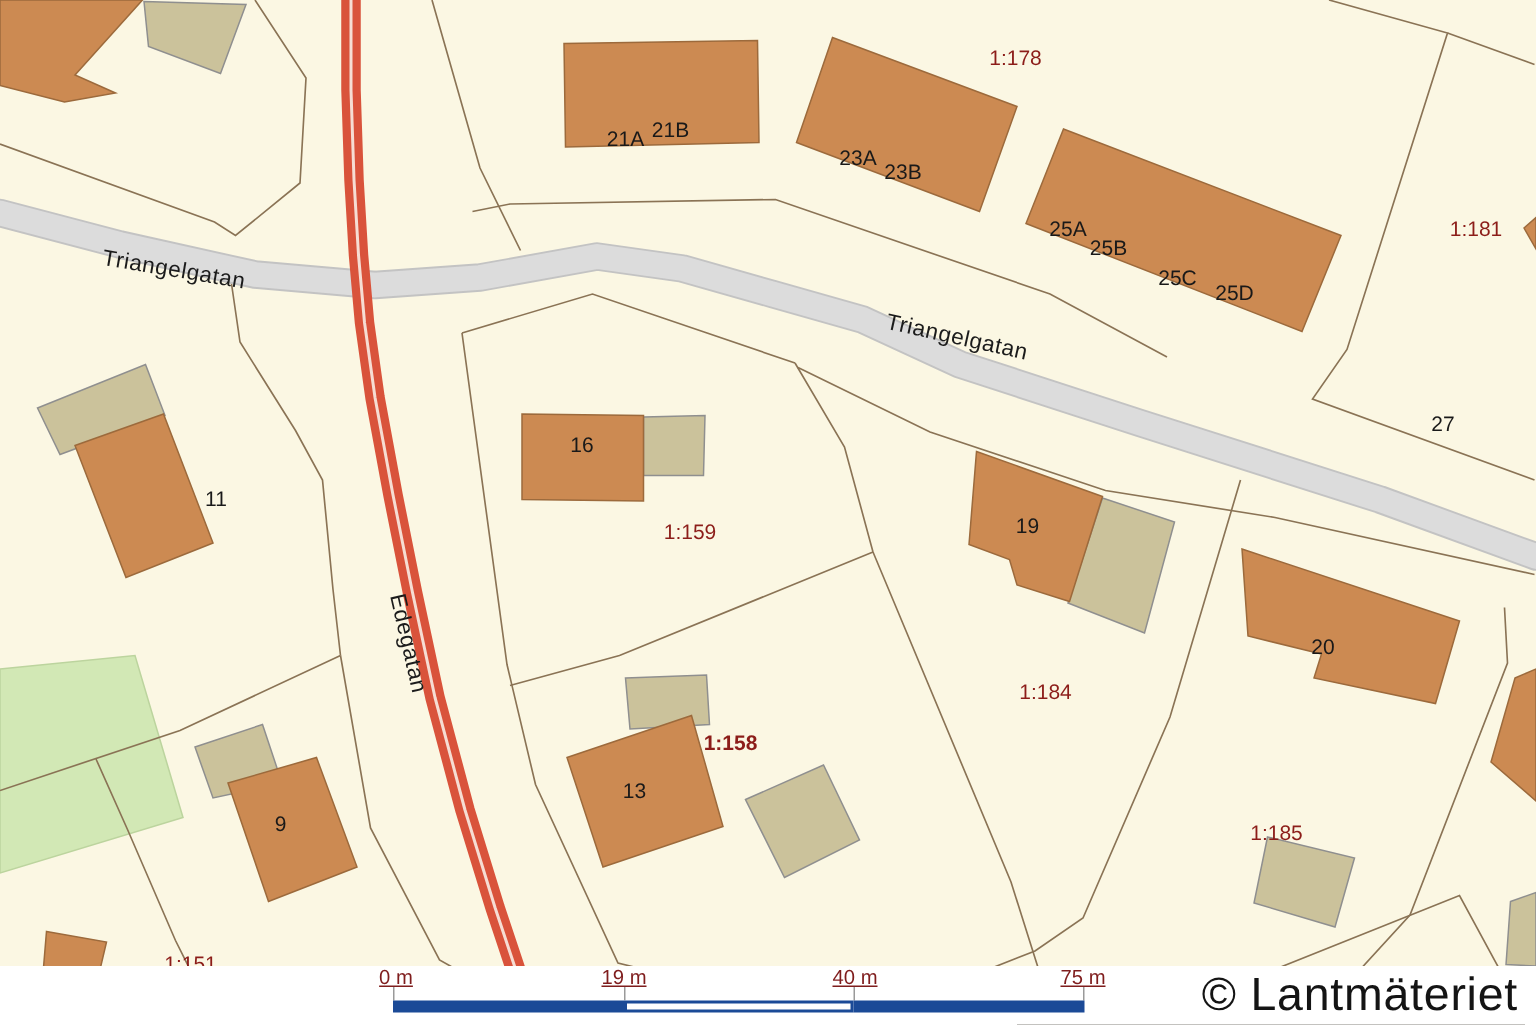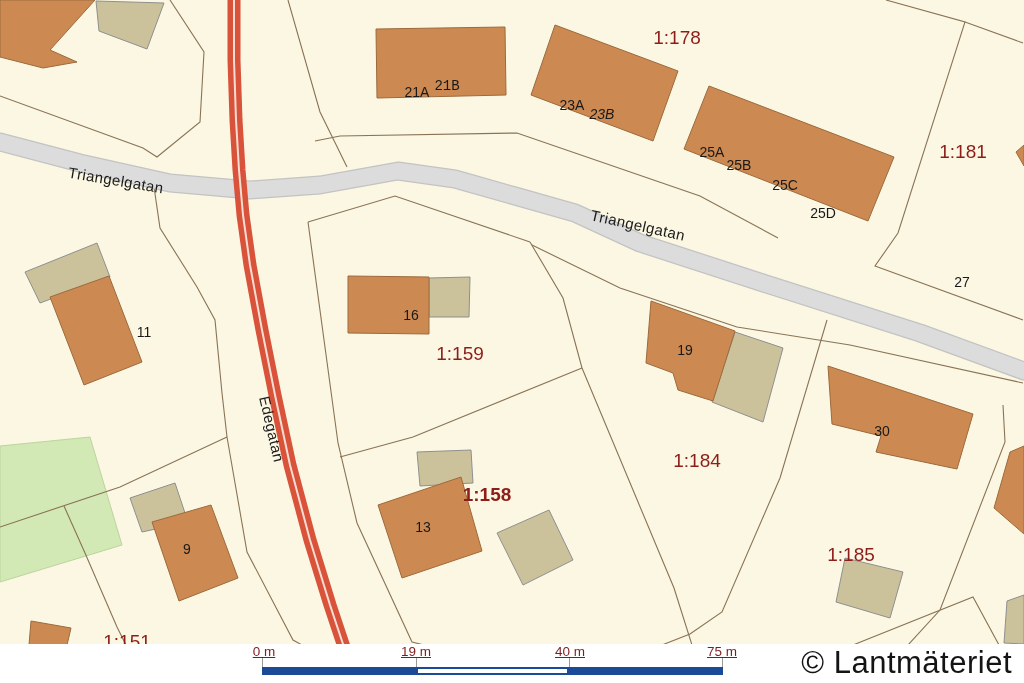--- a/index.html
+++ b/index.html
@@ -2,21 +2,21 @@
 <html><head>
 <meta charset="utf-8">
 <style>
   html,body{margin:0;padding:0;background:#888;}
   .stage{position:relative;width:1024px;height:683px;overflow:hidden;
          font-family:"Liberation Sans",sans-serif;background:#ffffff;}
   .map{position:absolute;left:0;top:0;width:1024px;height:644px;overflow:hidden;background:#fbf7e3;}
   .map svg{position:absolute;left:0;top:0;}
   .lbl{position:absolute;white-space:nowrap;transform:translate(-50%,-50%);}
   .lbl.house{font-size:14px;color:#191919;}
-  .lbl.parcel{font-size:19px;color:#8c1d19;}
+  .lbl.parcel{font-size:14px;color:#8c1d19;}
   .lbl.street{font-size:15px;color:#1b1b1b;letter-spacing:.4px;}
   .footer{position:absolute;left:0;top:644px;width:1024px;height:39px;background:#ffffff;}
   .sb-label{position:absolute;top:0px;transform:translateX(-50%);font-size:13.5px;color:#7f1d1d;text-decoration:underline;}
   .sb-tick{position:absolute;top:14px;width:1px;height:9px;background:#9a9a9a;}
   .sb-seg{position:absolute;top:23px;height:8px;box-sizing:border-box;}
   .sb-seg.solid{background:#1b4a97;}
   .sb-seg.hollow{background:#ffffff;border:2px solid #1b4a97;}
   .attribution{position:absolute;right:12px;top:0;height:39px;line-height:37px;
                font-size:31px;color:#141414;letter-spacing:.5px;}
   
@@ -90,37 +90,37 @@
         <polygon class="bld" points="1010,452 1024,446 1024,534 994,508"></polygon>
         <polygon class="bld" points="1016,152 1024,145 1024,166"></polygon>
       </g>
     </svg>
 
     <span class="lbl street" style="left:116px;top:180px;transform:translate(-50%,-50%) rotate(9.5deg);">Triangelgatan</span>
     <span class="lbl street" style="left:638px;top:225px;transform:translate(-50%,-50%) rotate(12.5deg);">Triangelgatan</span>
     <span class="lbl street" style="left:272px;top:429px;transform:translate(-50%,-50%) rotate(77deg);">Edegatan</span>
 
     <span class="lbl house" style="left:417px;top:92px;">21A</span>
-    <span class="lbl house" style="left:447px;top:86px;font-family:Liberation Mono, monospace;">21B</span>
+    <span class="lbl house" style="left:447px;top:86px;">21B</span>
     <span class="lbl house" style="left:572px;top:105px;">23A</span>
-    <span class="lbl house" style="left:602px;top:114px;font-style:italic;">23B</span>
+    <span class="lbl house" style="left:602px;top:114px;">23B</span>
     <span class="lbl house" style="left:712px;top:152px;">25A</span>
     <span class="lbl house" style="left:739px;top:165px;">25B</span>
     <span class="lbl house" style="left:785px;top:185px;">25C</span>
-    <span class="lbl house" style="left:823px;top:213px;">25D</span>
+    <span class="lbl house" style="left:823px;top:195px;">25D</span>
     <span class="lbl house" style="left:96px;top:332px;margin-left:48px;">11</span>
-    <span class="lbl house" style="left:388px;top:315px;margin-left:23px;">16</span>
+    <span class="lbl house" style="left:388px;top:296px;">16</span>
     <span class="lbl house" style="left:685px;top:350px;">19</span>
-    <span class="lbl house" style="left:882px;top:431px;">30</span>
+    <span class="lbl house" style="left:882px;top:431px;">20</span>
     <span class="lbl house" style="left:962px;top:282px;">27</span>
     <span class="lbl house" style="left:187px;top:549px;">9</span>
     <span class="lbl house" style="left:423px;top:527px;">13</span>
 
     <span class="lbl parcel" style="left:677px;top:38px;">1:178</span>
-    <span class="lbl parcel" style="left:963px;top:152px;">1:181</span>
+    <span class="lbl parcel" style="left:984px;top:152px;">1:181</span>
     <span class="lbl parcel" style="left:460px;top:354px;">1:159</span>
     <span class="lbl parcel" style="left:697px;top:461px;">1:184</span>
     <span class="lbl parcel" style="left:487px;top:495px;font-weight:bold;">1:158</span>
     <span class="lbl parcel" style="left:851px;top:555px;">1:185</span>
     <span class="lbl parcel" style="left:127px;top:642px;">1:151</span>
   </div>
 
   <div class="footer">
     <div>
       <span class="sb-label" style="left:264px;">0 m</span>

